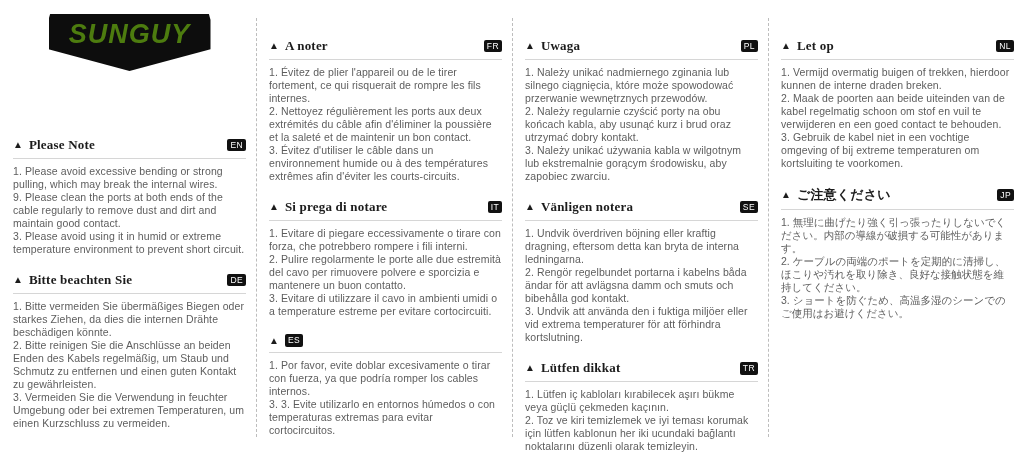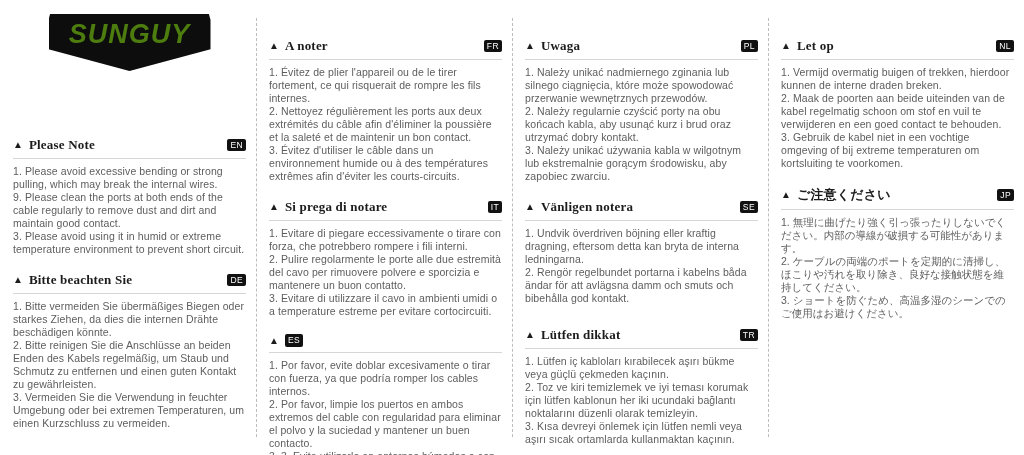--- a/index.html
+++ b/index.html
@@ -166,21 +166,20 @@
       </div>
     </section>
 
     <section class="note">
       <div class="note-head">
         <span class="warn-icon">▲</span>
         <span class="lang-badge">ES</span>
       </div>
       <div class="note-body">
         <p>1. Por favor, evite doblar excesivamente o tirar con fuerza, ya que podría romper los cables internos.</p>
-        <p>2. Por favor, limpie los puertos en ambos extremos del cable con regularidad para eliminar el polvo y la suciedad y mantener un buen contacto.</p>
         <p>3. 3. Evite utilizarlo en entornos húmedos o con temperaturas extremas para evitar cortocircuitos.</p>
       </div>
     </section>
   </div>
 
   <div class="col col-3">
     <section class="note">
       <div class="note-head">
         <span class="warn-icon">▲</span>
         <span class="note-title">Uwaga</span>
@@ -195,20 +194,21 @@
 
     <section class="note">
       <div class="note-head">
         <span class="warn-icon">▲</span>
         <span class="note-title">Vänligen notera</span>
         <span class="lang-badge">SE</span>
       </div>
       <div class="note-body">
         <p>1. Undvik överdriven böjning eller kraftig dragning, eftersom detta kan bryta de interna ledningarna.</p>
         <p>2. Rengör regelbundet portarna i kabelns båda ändar för att avlägsna damm och smuts och bibehålla god kontakt.</p>
+        <p>3. Undvik att använda den i fuktiga miljöer eller vid extrema temperaturer för att förhindra kortslutning.</p>
       </div>
     </section>
 
     <section class="note">
       <div class="note-head">
         <span class="warn-icon">▲</span>
         <span class="note-title">Lütfen dikkat</span>
         <span class="lang-badge">TR</span>
       </div>
       <div class="note-body">

